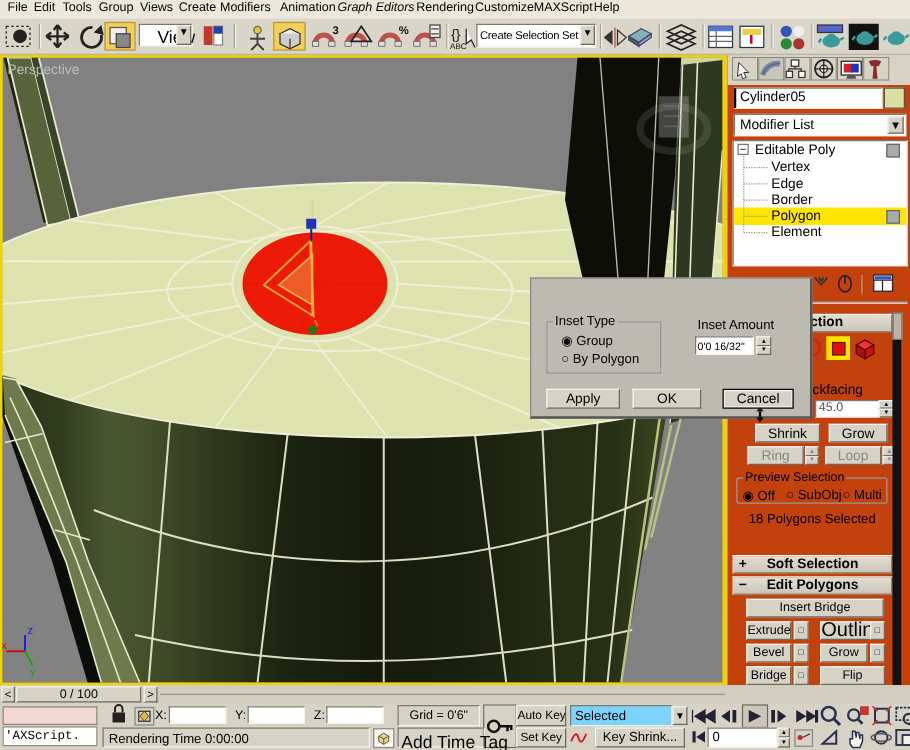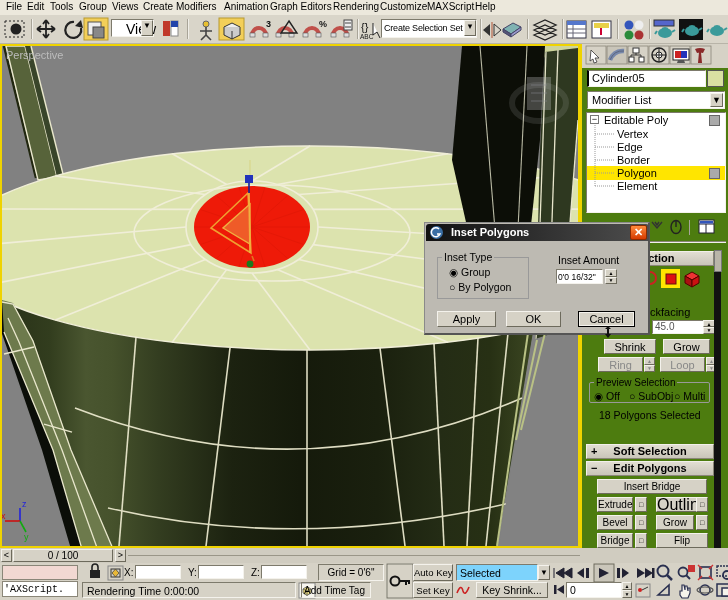--- a/index.html
+++ b/index.html
@@ -12,21 +12,21 @@
 
 <div class="abs" style="left:0;top:0;width:728px;height:15px;background:#ece8dc;font-size:10px;color:#000;">
 <span class="abs" style="left:6px;top:1px;">File</span>
 <span class="abs" style="left:27px;top:1px;">Edit</span>
 <span class="abs" style="left:50px;top:1px;">Tools</span>
 <span class="abs" style="left:79px;top:1px;">Group</span>
 <span class="abs" style="left:112px;top:1px;">Views</span>
 <span class="abs" style="left:143px;top:1px;">Create</span>
 <span class="abs" style="left:176px;top:1px;">Modifiers</span>
 <span class="abs" style="left:224px;top:1px;">Animation</span>
-<span class="abs" style="left:270px;top:1px;">Graph Editors</span>
+<span class="abs" style="left:270px;top:1px;font-style:italic;">Graph Editors</span>
 <span class="abs" style="left:333px;top:1px;">Rendering</span>
 <span class="abs" style="left:380px;top:1px;">Customize</span>
 <span class="abs" style="left:427px;top:1px;">MAXScript</span>
 <span class="abs" style="left:475px;top:1px;">Help</span>
 </div>
 
 <div class="abs" style="left:0;top:15px;width:728px;height:29px;background:#d9d5c9;border-bottom:1px solid #b8b4a8;">
 <svg class="abs" style="left:0;top:0;" width="728" height="29" id="toolbarsvg">
       <rect x="5" y="6" width="19" height="16" fill="none" stroke="#222" stroke-dasharray="2,2"></rect>
       <circle cx="16" cy="14" r="5.5" fill="#222"></circle>
@@ -252,21 +252,21 @@
     <path d="M20,521 L5,521" stroke="#cc1111"></path>
     <path d="M20,521 L26,532" stroke="#11aa11"></path>
   </g>
   <text x="22" y="507" font-size="9" fill="#2222dd">z</text>
   <text x="1" y="519" font-size="9" fill="#cc1111">x</text>
   <text x="24" y="540" font-size="9" fill="#11aa11">y</text>
   <text x="6" y="59" font-size="11" fill="#bcbcbc">Perspective</text>
 </svg>
 </div>
 
-<div class="abs" style="left:582px;top:44px;width:146px;height:504px;background:#4d7c0f;">
+<div class="abs" style="left:582px;top:44px;width:146px;height:504px;background:#c2410c;">
   <svg class="abs" style="left:0;top:0;" width="146" height="24" id="tabsvg">
       <rect x="0" y="0" width="146" height="24" fill="#d6d2c6"></rect>
       <rect x="4" y="2" width="20" height="18" fill="#d6d2c6" stroke="#8a8678" stroke-width="0.8"></rect>
       <rect x="25" y="2" width="20" height="18" fill="#c9c5b9" stroke="#8a8678" stroke-width="0.8"></rect>
       <rect x="46" y="2" width="20" height="18" fill="#d6d2c6" stroke="#8a8678" stroke-width="0.8"></rect>
       <rect x="67" y="2" width="20" height="18" fill="#d6d2c6" stroke="#8a8678" stroke-width="0.8"></rect>
       <rect x="88" y="2" width="20" height="18" fill="#d6d2c6" stroke="#8a8678" stroke-width="0.8"></rect>
       <rect x="109" y="2" width="20" height="18" fill="#d6d2c6" stroke="#8a8678" stroke-width="0.8"></rect>
       <path d="M9,6 L17,14 L13,14 L15,18 L12,19 L11,15 L8,17 Z" fill="#fff" stroke="#333" stroke-width="0.8"></path>
       <path d="M28,16 Q32,6 42,7" stroke="#7788aa" stroke-width="4.5" fill="none"></path>
@@ -374,28 +374,20 @@
   <div class="abs btn" style="left:15px;top:489px;width:36px;height:15px;line-height:14px;font-size:10px;">Bridge</div>
   <div class="abs btn" style="left:53px;top:489px;width:12px;height:15px;font-size:7px;line-height:13px;">□</div>
   <div class="abs btn" style="left:74px;top:489px;width:52px;height:15px;line-height:14px;font-size:10px;">Flip</div>
 
   <div class="abs" style="left:132px;top:206px;width:7px;height:298px;background:#111;">
     <div style="width:8px;height:22px;background:#b9b5a9;border:1px solid #777;"></div>
   </div>
 </div>
 
 <div class="abs" style="left:424px;top:222px;width:226px;height:113px;background:#bdbab2;border:1px solid #8a8a8a;border-right:2px solid #555;border-bottom:2px solid #555;">
-  <div class="abs" style="left:1px;top:1px;width:223px;height:17px;background:linear-gradient(90deg,#111,#4e4e4e);border-radius:3px 3px 0 0;">
-    <svg class="abs" style="left:3px;top:1px;" width="15" height="15">
-        <circle cx="7.5" cy="7.5" r="6.5" fill="#3a6ea5"></circle>
-        <path d="M10,4 A4.5,4.5 0 1 0 11,9 L8,9" stroke="#fff" stroke-width="1.5" fill="none"></path>
-      </svg>
-    <span class="abs" style="left:25px;top:2px;color:#fff;font-weight:bold;font-size:11px;">Inset Polygons</span>
-    <div class="abs" style="left:204px;top:1px;width:17px;height:15px;background:linear-gradient(#ff8a3c,#d63a00);border:1px solid #8a2a00;border-radius:2px;color:#fff;font-weight:bold;font-size:11px;text-align:center;line-height:13px;">✕</div>
-  </div>
   <fieldset class="abs" style="left:12px;top:28px;width:92px;height:48px;border:1px solid #999;">
     <legend style="font-size:10.5px;margin-left:4px;padding:0 2px;">Inset Type</legend>
   </fieldset>
   <div class="abs" style="left:24px;top:43px;font-size:10.5px;">◉ Group</div>
   <div class="abs" style="left:24px;top:58px;font-size:10.5px;">○ By Polygon</div>
   <div class="abs" style="left:133px;top:31px;font-size:10.5px;">Inset Amount</div>
   <div class="abs sunken" style="left:131px;top:46px;width:47px;height:15px;background:#fff;font-size:8.5px;padding:2px 1px;white-space:nowrap;overflow:hidden;">0'0 16/32"</div>
   <div class="abs" style="left:180px;top:46px;width:12px;height:15px;">
     <div class="btn" style="width:12px;height:8px;font-size:5px;line-height:7px;">▲</div>
     <div class="btn" style="width:12px;height:7px;font-size:5px;line-height:5px;">▼</div>
@@ -502,21 +494,21 @@
       </g>
     </svg>
   <span class="abs" style="left:124px;top:4px;font-size:10px;">X:</span>
   <div class="abs sunken" style="left:135px;top:2px;width:46px;height:14px;background:#fff;"></div>
   <span class="abs" style="left:188px;top:4px;font-size:10px;">Y:</span>
   <div class="abs sunken" style="left:198px;top:2px;width:46px;height:14px;background:#fff;"></div>
   <span class="abs" style="left:251px;top:4px;font-size:10px;">Z:</span>
   <div class="abs sunken" style="left:261px;top:2px;width:46px;height:14px;background:#fff;"></div>
   <div class="abs sunken" style="left:318px;top:1px;width:66px;height:17px;font-size:10px;text-align:center;line-height:16px;">Grid = 0'6"</div>
   <div class="abs sunken" style="left:82px;top:19px;width:214px;height:16px;font-size:10.5px;padding:2px 4px;">Rendering Time  0:00:00</div>
-  <div class="abs sunken" style="left:301px;top:19px;width:70px;height:16px;font-size:10px;padding:2px 2px;white-space:nowrap;">Add Time Tag</div>
+  <div class="abs sunken" style="left:318px;top:19px;width:70px;height:16px;font-size:14px;padding:2px 2px;white-space:nowrap;">Add Time Tag</div>
   <div class="abs btn" style="left:413px;top:1px;width:40px;height:17px;line-height:16px;font-size:9.5px;white-space:nowrap;">Auto Key</div>
   <div class="abs btn" style="left:413px;top:19px;width:40px;height:16px;line-height:15px;font-size:9.5px;white-space:nowrap;text-align:center;">Set Key</div>
   <div class="abs sunken" style="left:456px;top:1px;width:82px;height:17px;background:#7dd3fc;font-size:10.5px;padding:2px 3px;">Selected</div>
   <div class="abs btn" style="left:538px;top:2px;width:12px;height:15px;font-size:8px;line-height:13px;">▼</div>
   <div class="abs btn" style="left:476px;top:19px;width:72px;height:16px;line-height:15px;font-size:10.5px;">Key Shrink...</div>
   <div class="abs sunken" style="left:566px;top:19px;width:56px;height:16px;background:#fff;font-size:10.5px;padding:1px 3px;">0</div>
   <div class="abs" style="left:622px;top:19px;width:10px;height:16px;">
     <div class="btn" style="width:10px;height:8px;font-size:5px;line-height:7px;">▲</div>
     <div class="btn" style="width:10px;height:8px;font-size:5px;line-height:6px;">▼</div>
   </div>

